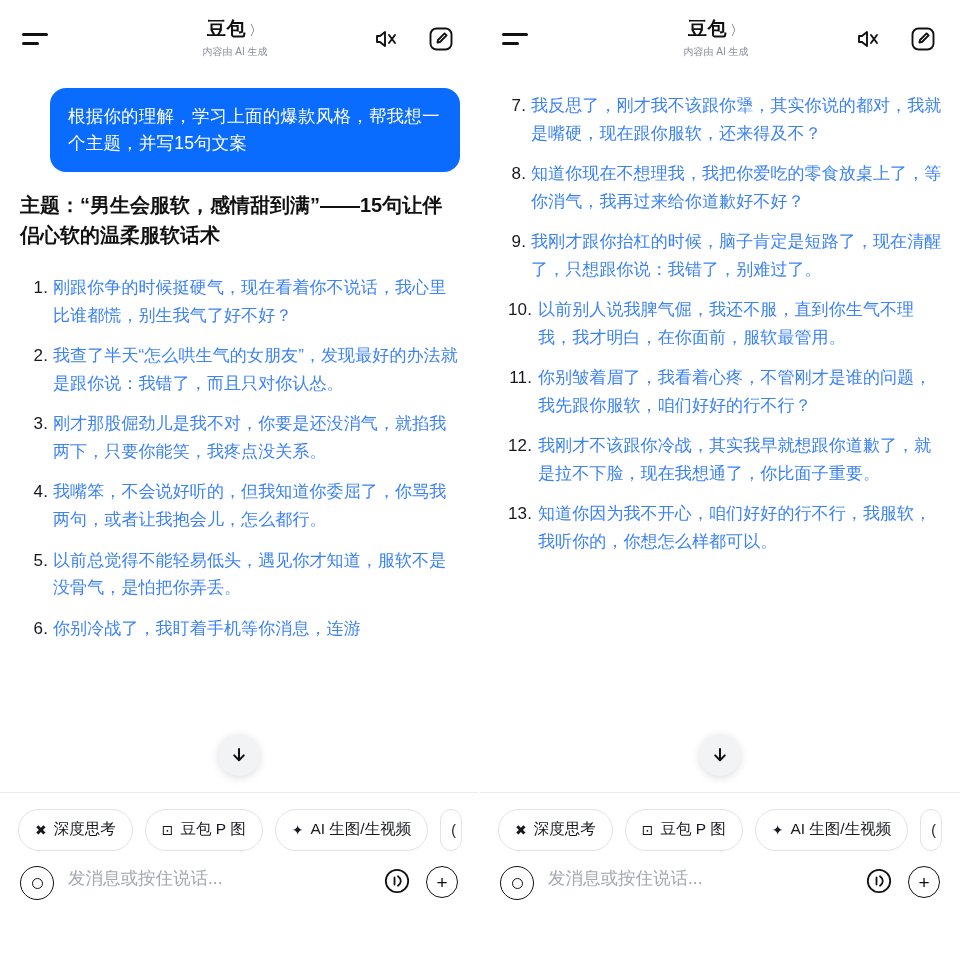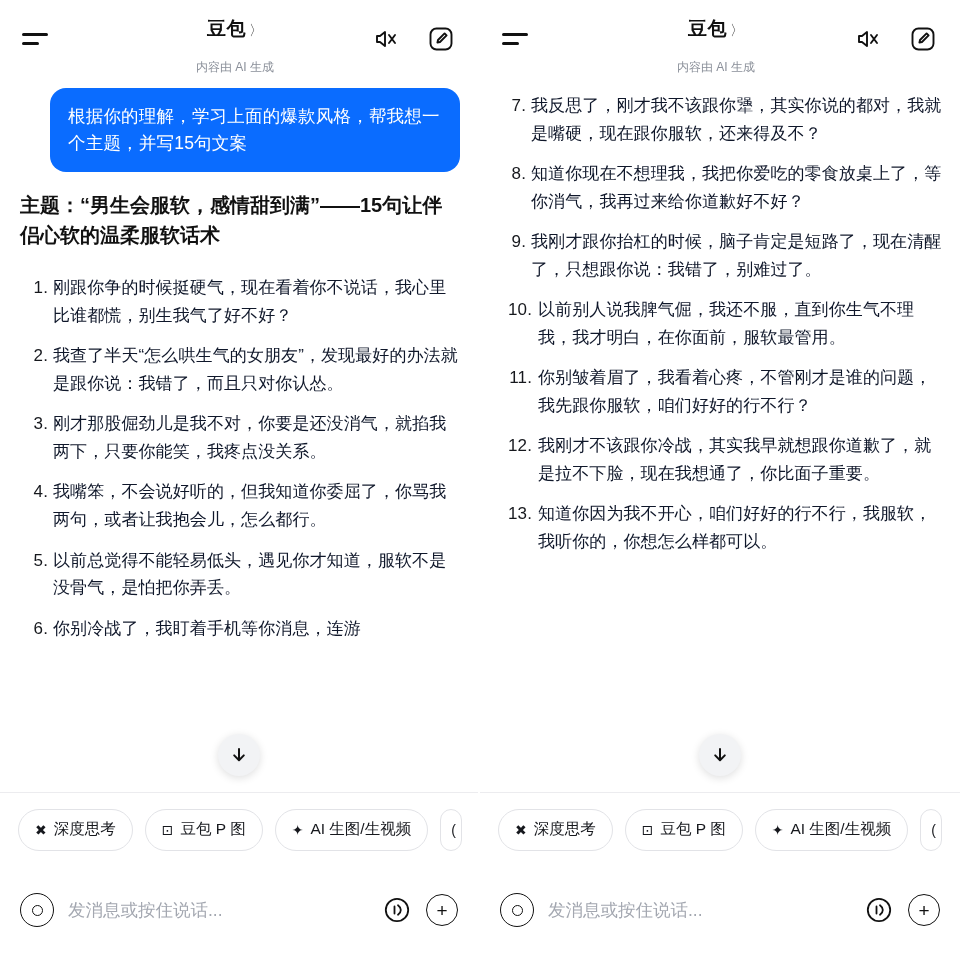--- a/index.html
+++ b/index.html
@@ -40,21 +40,21 @@
   .menu-icon span:nth-child(2) { width: 17px; }
 
   .title-wrap {
     position: absolute; left: 0; right: 8px; top: 16px;
     display: flex; flex-direction: column; align-items: center;
     pointer-events: none;
   }
   .title-row { display: flex; align-items: baseline; gap: 3px; }
   .title-main { font-size: 19px; font-weight: 700; color: #111; letter-spacing: .5px; }
   .title-chev { font-size: 14px; color: #444; font-weight: 400; }
-  .title-sub { font-size: 12px; color: #8a8f99; margin-top: 17px; }
+  .title-sub { font-size: 10px; color: #8a8f99; margin-top: 3px; }
 
   .top-actions {
     margin-left: auto; display: flex; align-items: center; gap: 26px;
   }
   .icon-btn { width: 30px; height: 30px; display: flex; align-items: center; justify-content: center; cursor: pointer; }
   .icon-btn svg { display: block; }
 
   
   .chat {
     position: relative;
@@ -89,21 +89,21 @@
     list-style: none;
     counter-reset: li;
   }
   ol.items > li {
     position: relative;
     counter-increment: li;
     padding-left: 33px;
     margin-bottom: 13px;
     font-size: 17px;
     line-height: 1.62;
-    color: #0f172a;
+    color: #3b82f6;
     letter-spacing: .1px;
   }
   ol.items > li.wide { padding-left: 40px; }
   ol.items > li::before {
     content: counter(li) ".";
     position: absolute;
     left: 0; top: 0;
     width: 28px;
     text-align: right;
     font-size: 17px;
@@ -152,21 +152,21 @@
     background: #fff;
     cursor: pointer;
     flex: none;
   }
   .chip.clipped { width: 22px; padding: 0; overflow: hidden; justify-content: flex-start; padding-left: 10px; }
   .chip-ico { font-size: 14px; line-height: 1; color: #16181d; }
 
   
   .inputbar {
     height: 88px;
-    display: flex; align-items: center;
+    display: flex; align-items: flex-start;
     gap: 14px;
     padding: 0 20px;
     background: #fff;
   }
   .camera {
     width: 34px; height: 34px; border-radius: 50%;
     border: 1.8px solid #111;
     display: flex; align-items: center; justify-content: center;
     flex: none; cursor: pointer;
   }

